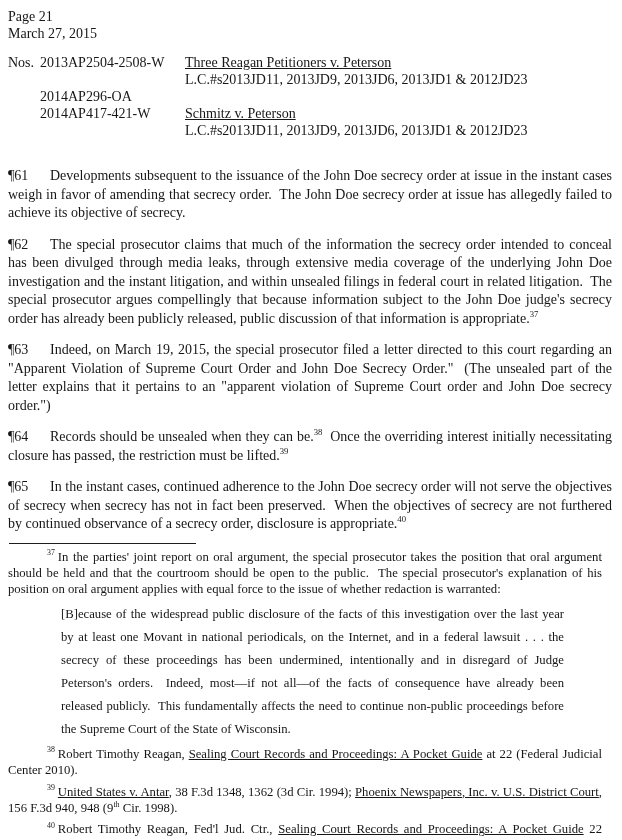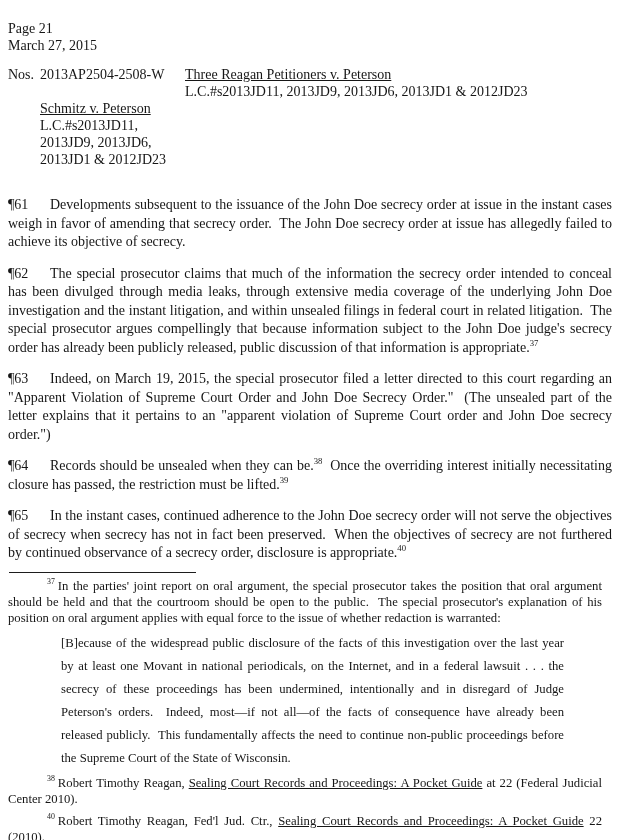--- a/index.html
+++ b/index.html
@@ -9,21 +9,21 @@
   }
   .page {
     position: relative;
     width: 622px;
     height: 840px;
     margin: 0 auto;
     background: #ffffff;
     color: #161616;
     font-family: "Liberation Serif", "DejaVu Serif", serif;
     box-sizing: border-box;
-    padding: 20px 10px 0 8px;
+    padding: 8px 10px 0 8px;
     overflow: hidden;
   }
   
   .hdr-line {
     font-size: 14px;
     line-height: 17px;
     white-space: pre-wrap;
   }
   .caption { margin-top: 12px; }
   .cap-row {
@@ -97,24 +97,26 @@
         <div class="cap-nos">Nos.</div>
         <div class="cap-num">2013AP2504-2508-W</div>
         <div>
           <div class="cap-name">Three Reagan Petitioners v. Peterson</div>
           <div class="cap-lc">L.C.#s2013JD11, 2013JD9, 2013JD6, 2013JD1 &amp; 2012JD23</div>
         </div>
       </div>
 
       <div class="cap-row">
         <div class="cap-nos"></div>
+        <div class="cap-num">2014AP296-OA</div>
       </div>
 
       <div class="cap-row">
         <div class="cap-nos"></div>
+        <div class="cap-num">2014AP417-421-W</div>
         <div>
           <div class="cap-name">Schmitz v. Peterson</div>
           <div class="cap-lc">L.C.#s2013JD11, 2013JD9, 2013JD6, 2013JD1 &amp; 2012JD23</div>
         </div>
       </div>
 
     </div>
   </div>
 
   <p class="body-para first"><span class="pnum">¶61</span><span><span>Developments subsequent to the issuance of the John Doe secrecy order at issue in the instant cases weigh in favor of amending that secrecy order.  The John Doe secrecy order at issue has allegedly failed to achieve its objective of secrecy.</span></span></p>
@@ -128,16 +130,17 @@
   <p class="body-para"><span class="pnum">¶65</span><span><span>In the instant cases, continued adherence to the John Doe secrecy order will not serve the objectives of secrecy when secrecy has not in fact been preserved.  When the objectives of secrecy are not furthered by continued observance of a secrecy order, disclosure is appropriate.</span><sup>40</sup></span></p>
 
   <hr class="fn-rule">
 
   <p class="fn"><sup class="fnnum">37</sup><span><span>In the parties' joint report on oral argument, the special prosecutor takes the position that oral argument should be held and that the courtroom should be open to the public.  The special prosecutor's explanation of his position on oral argument applies with equal force to the issue of whether redaction is warranted:</span></span></p>
 
   <div class="fn-quote"><span>[B]ecause of the widespread public disclosure of the facts of this investigation over the last year by at least one Movant in national periodicals, on the Internet, and in a federal lawsuit . . . the secrecy of these proceedings has been undermined, intentionally and in disregard of Judge Peterson's orders.  Indeed, most—if not all—of the facts of consequence have already been released publicly.  This fundamentally affects the need to continue non-public proceedings before the Supreme Court of the State of Wisconsin.</span></div>
 
   <p class="fn"><sup class="fnnum">38</sup><span><span>Robert Timothy Reagan, </span><u>Sealing Court Records and Proceedings: A Pocket Guide</u><span> at 22 (Federal Judicial Center 2010).</span></span></p>
 
+  <p class="fn"><sup class="fnnum">39</sup><span><u>United States v. Antar</u><span>, 38 F.3d 1348, 1362 (3d Cir. 1994); </span><u>Phoenix Newspapers, Inc. v. U.S. District Court</u><span>, 156 F.3d 940, 948 (9</span><sup>th</sup><span> Cir. 1998).</span></span></p>
 
   <p class="fn"><sup class="fnnum">40</sup><span><span>Robert Timothy Reagan, Fed'l Jud. Ctr., </span><u>Sealing Court Records and Proceedings: A Pocket Guide</u><span> 22 (2010).</span></span></p>
 
 </div>
 
 </body></html>

